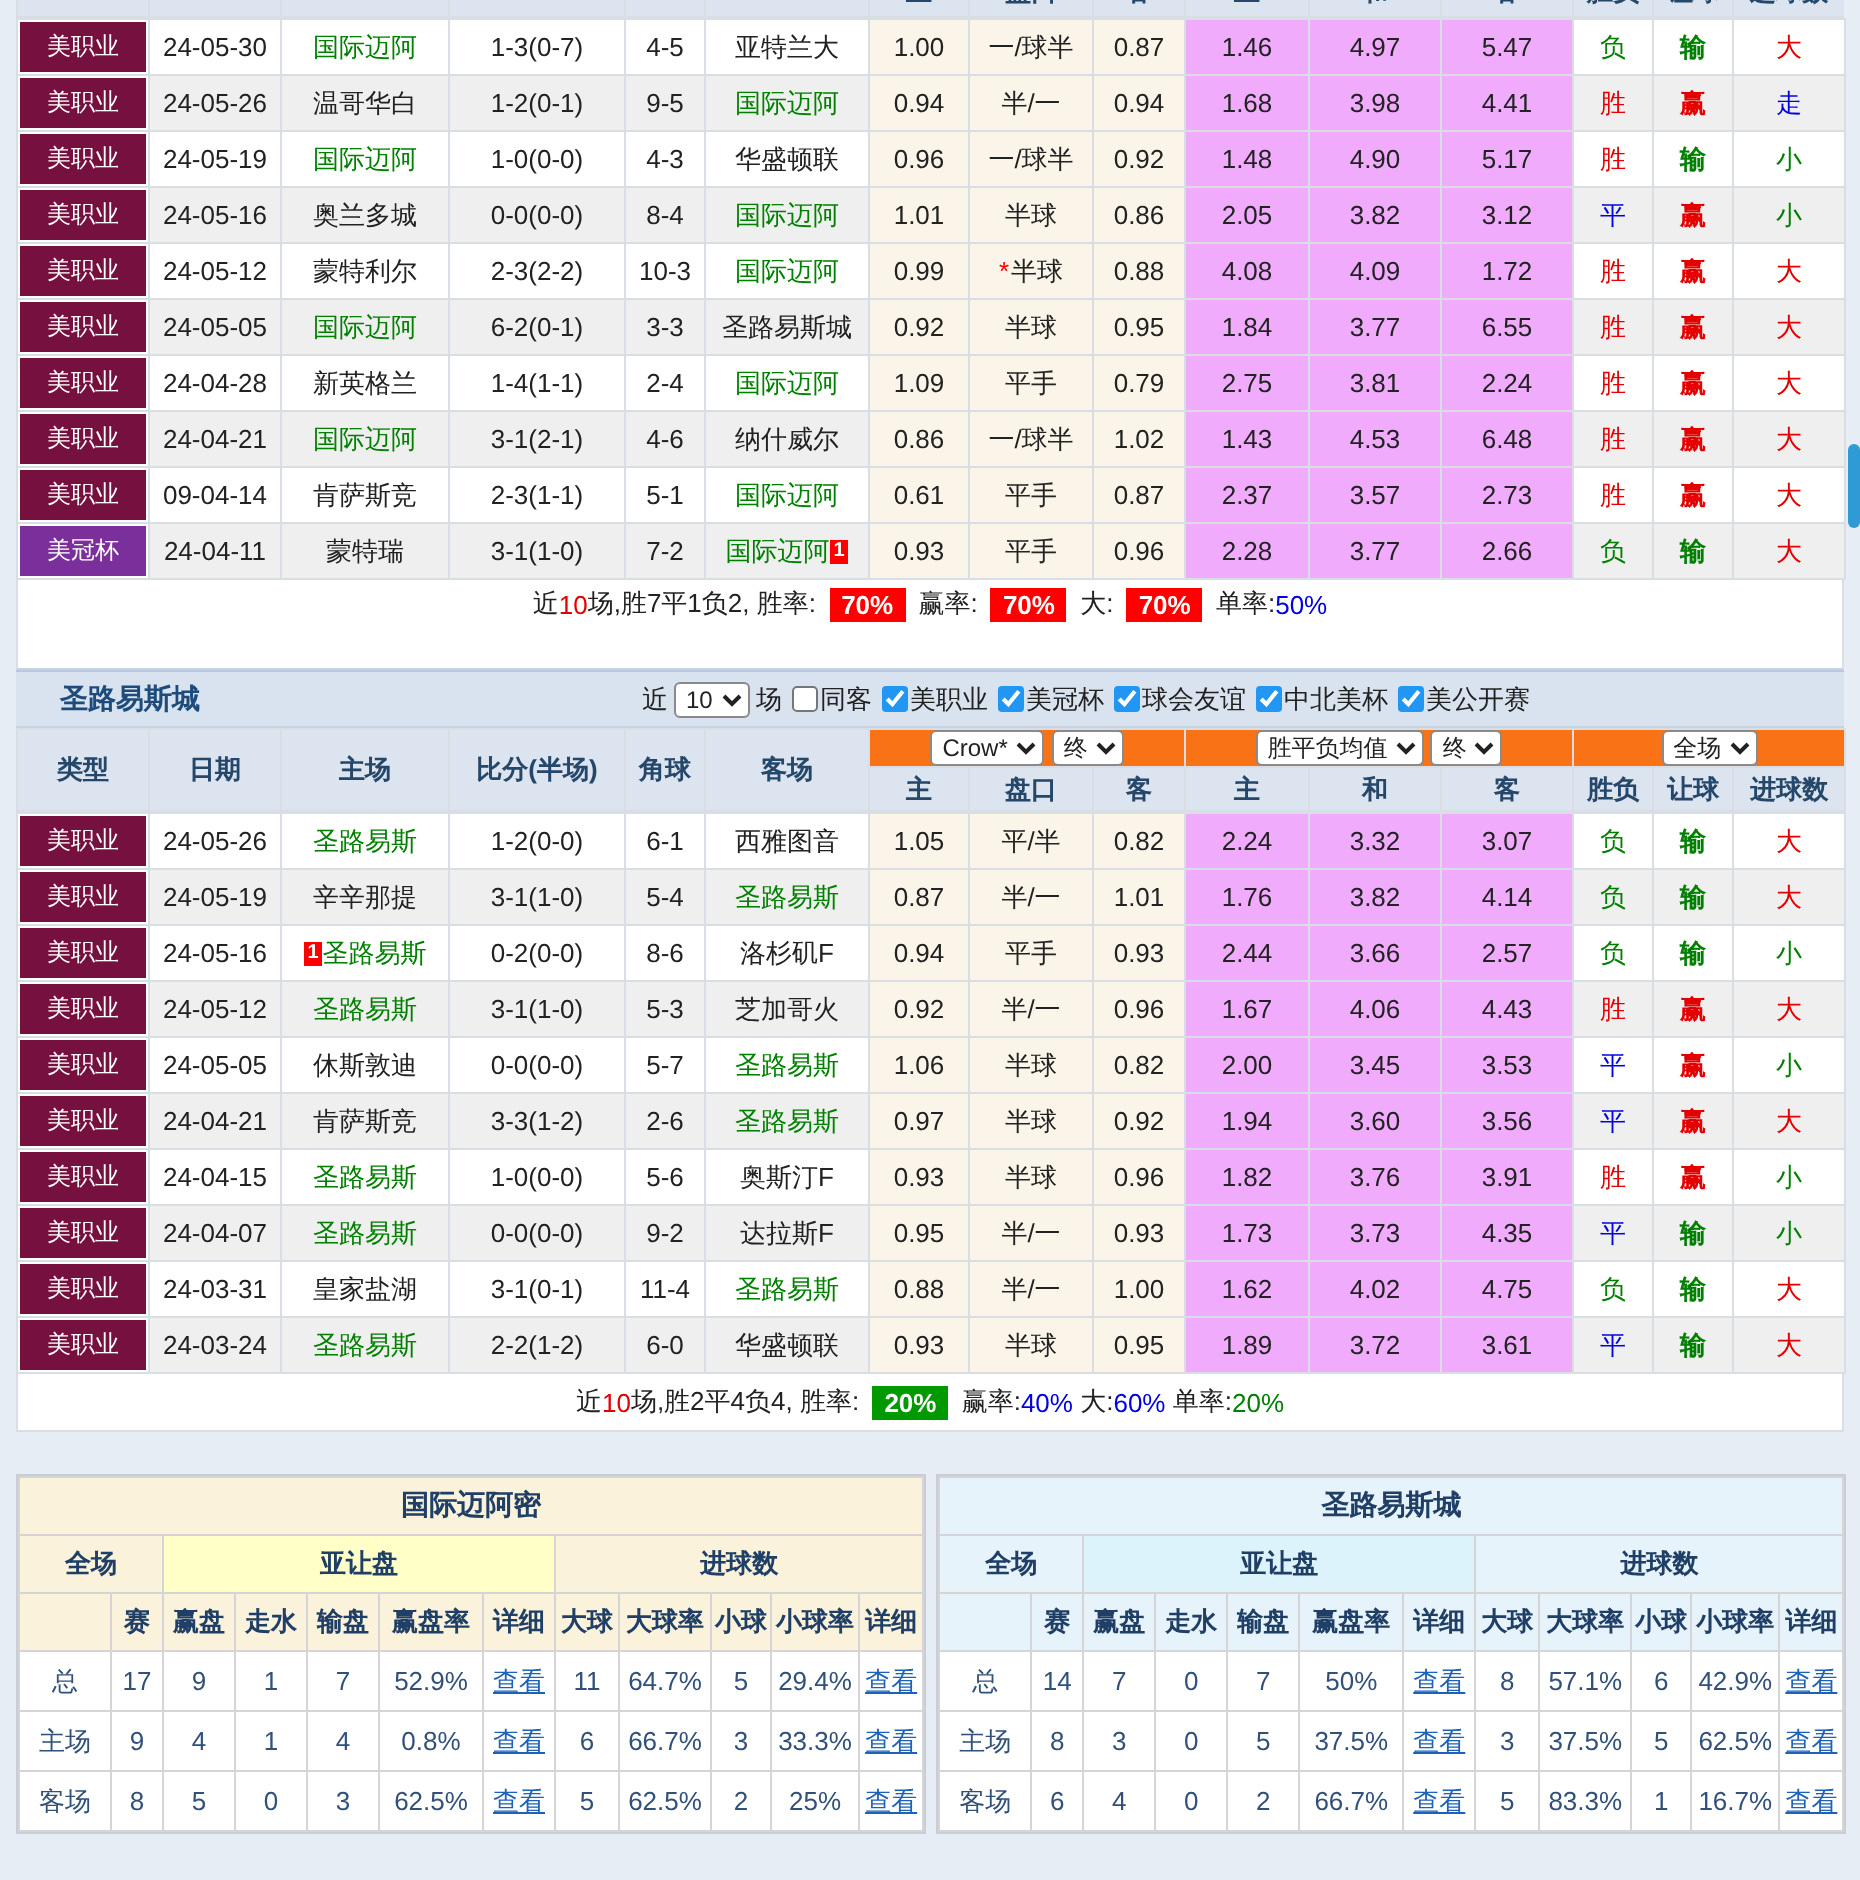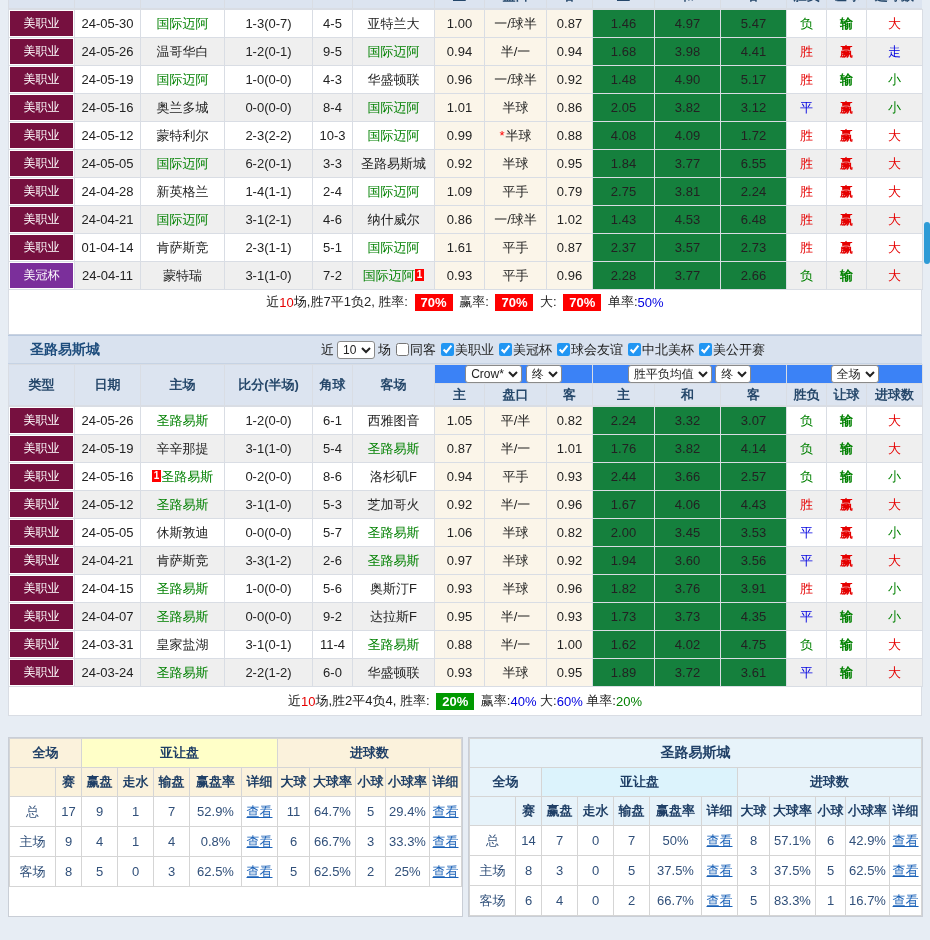--- a/index.html
+++ b/index.html
@@ -13,37 +13,37 @@
   table.mt tbody tr:nth-child(even) td:not(.ah):not(.eu):not(.lg){background:#EFEFEF}
   td.lg{background:#fff}
   .lgbadge{display:block;margin:1px;padding:4px 0;color:#fff;font-size:12px}
   .lg-maroon{background:#76103F}
   .lg-purple{background:#7B2F9B}
   .date{color:#333}
   .score{color:#F00}
   .corner{color:#333}
   td.ah{background:#FBF5E9;color:#111}
   td.hcap{color:#0000CC}
-  td.eu{background:#15803d;color:#33669B}
+  td.eu{background:#f0abfc;color:#33669B}
   td.resb span{font-weight:bold}
   .mini{display:inline-block;background:#F00;color:#fff;font-size:10px;line-height:12px;padding:0 2px;font-weight:bold;vertical-align:2px}
   .mini:empty{display:none}
   .star{color:#F00;margin-right:1px}
   .star:empty{display:none}
   .c-red{color:#E50000}
   .c-green{color:#008000}
   .c-blue{color:#0000E0}
   .c-black{color:#222}
   .box-red{background:#FE0000;color:#fff !important;padding:1px 6px;margin:0 3px;font-weight:bold}
   .box-green{background:#009900;color:#fff !important;padding:1px 6px;margin:0 3px;font-weight:bold}
   
   .striphead{height:9px;overflow:hidden;background:#fff}
   .striphead table{margin-top:-18px}
   th.hcell{background:#DCE4F0;color:#25476A;font-weight:bold;height:25px;font-size:13px;border:1px solid #EDF1F7}
-  th.ctrlc{background:#3b82f6;border:1px solid #EDF1F7}
+  th.ctrlc{background:#f97316;border:1px solid #EDF1F7}
   tr.subh th{height:21px}
   select{font-size:12px;padding:0 1px;border:1px solid #8A8A8A;border-radius:3px;background:#fff;color:#222}
   
   .sumrow{height:24px;display:flex;align-items:center;justify-content:center;background:#fff;border-left:1px solid #D9DDE4;border-right:1px solid #D9DDE4;font-size:13px;color:#222;white-space:pre}
   .spacer-w{height:20px;background:#fff;border-left:1px solid #D9DDE4;border-right:1px solid #D9DDE4;border-bottom:1px solid #C9D2E0}
   .sumrow2{border-bottom:1px solid #D9DDE4;height:28px}
   .gap{height:14px}
   
   .band{height:27px;background:#D9E2EF;border-top:1px solid #B8C8DE;border-bottom:1px solid #C6D3E4;display:flex;align-items:center;position:relative;font-size:13px;color:#222}
   .band .teamname{margin-left:22px;font-weight:bold;color:#1D4C7C;font-size:14px}
@@ -292,26 +292,26 @@
           <td class="eu">6.48</td>
           <td class="res"><span class="c-red">胜</span></td>
           <td class="res resb"><span class="c-red">赢</span></td>
           <td class="res"><span class="c-red">大</span></td>
         </tr>
 
         <tr>
           <td class="lg">
             <span class="lgbadge lg-maroon">美职业</span>
           </td>
-          <td class="date">01-04-14</td>
+          <td class="date">09-04-14</td>
           <td class="team"><span class="c-black">肯萨斯竞</span></td>
           <td class="score">2-3(1-1)</td>
           <td class="corner">5-1</td>
           <td class="team"><span class="c-green">国际迈阿</span></td>
-          <td class="ah">1.61</td>
+          <td class="ah">0.61</td>
           <td class="ah hcap"><span>平手</span></td>
           <td class="ah">0.87</td>
           <td class="eu">2.37</td>
           <td class="eu">3.57</td>
           <td class="eu">2.73</td>
           <td class="res"><span class="c-red">胜</span></td>
           <td class="res resb"><span class="c-red">赢</span></td>
           <td class="res"><span class="c-red">大</span></td>
         </tr>
 
@@ -672,20 +672,23 @@
             <col style="width:36px">
             <col style="width:52px">
             <col style="width:36px">
             <col style="width:32px">
             <col style="width:46px">
             <col style="width:30px">
             <col style="width:44px">
             <col style="width:32px">
           </colgroup>
           <tbody>
+            <tr>
+              <th colspan="12" class="ptitle">国际迈阿密</th>
+            </tr>
           <tr>
             <th colspan="2">全场</th>
             <th colspan="5" class="grp-mid">亚让盘</th>
             <th colspan="5">进球数</th>
           </tr>
           <tr>
             <th></th>
               <th>赛</th>
               <th>赢盘</th>
               <th>走水</th>

